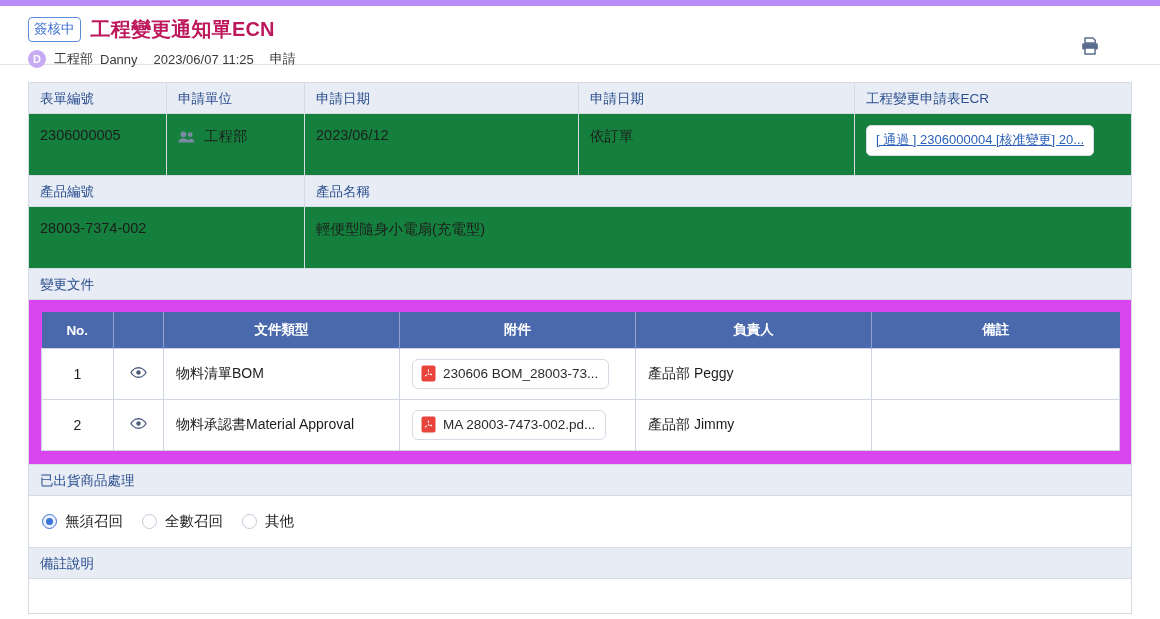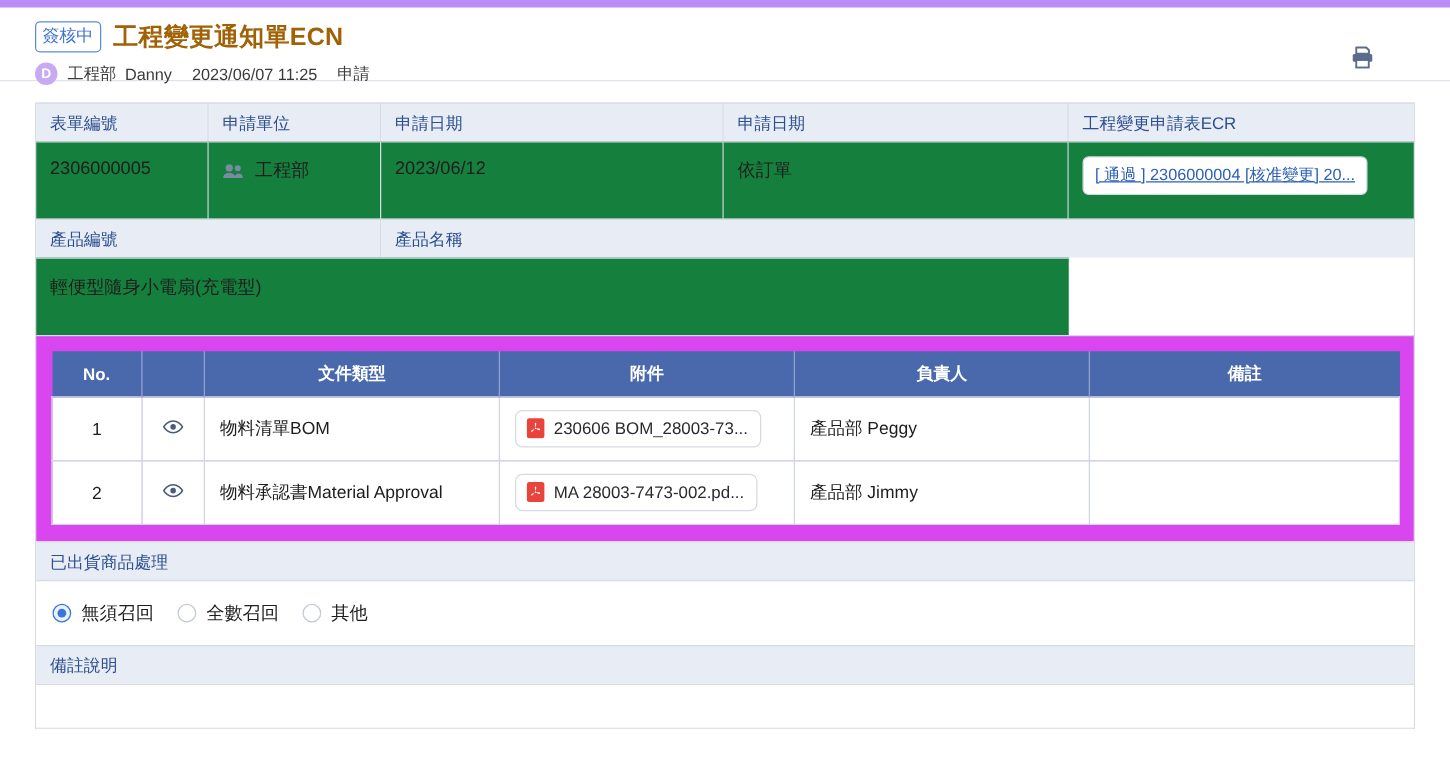--- a/index.html
+++ b/index.html
@@ -41,21 +41,21 @@
     border-radius: 4px;
     color: #3b6fd4;
     font-size: 13.5px;
     line-height: 1;
     padding: 4px 5px 5px 5px;
     white-space: nowrap;
   }
   .page-title {
     font-size: 20px;
     font-weight: bold;
-    color: #a16207;
+    color: #be185d;
     letter-spacing: .2px;
     white-space: nowrap;
   }
   .meta-row {
     display: flex;
     align-items: center;
     gap: 7px;
     margin-top: 7px;
     font-size: 13px;
     color: #3a3a3a;
@@ -346,23 +346,25 @@
       </span>
     </div>
   </div>
 
   <div class="grid-row head-row">
     <div class="cell w-prodno">產品編號</div>
     <div class="cell w-prodname">產品名稱</div>
   </div>
 
   <div class="grid-row value-row">
+    <div class="cell w-prodno">28003-7374-002</div>
     <div class="cell w-prodname">輕便型隨身小電扇(充電型)</div>
   </div>
 
+  <div class="section-bar">變更文件</div>
 
   <div class="docs-wrap">
     <table class="docs">
       <thead>
         <tr>
           <th class="c-no col-no">No.</th>
           <th class="col-eye"></th>
           <th class="col-type">文件類型</th>
           <th class="col-att">附件</th>
           <th class="col-own">負責人</th>

